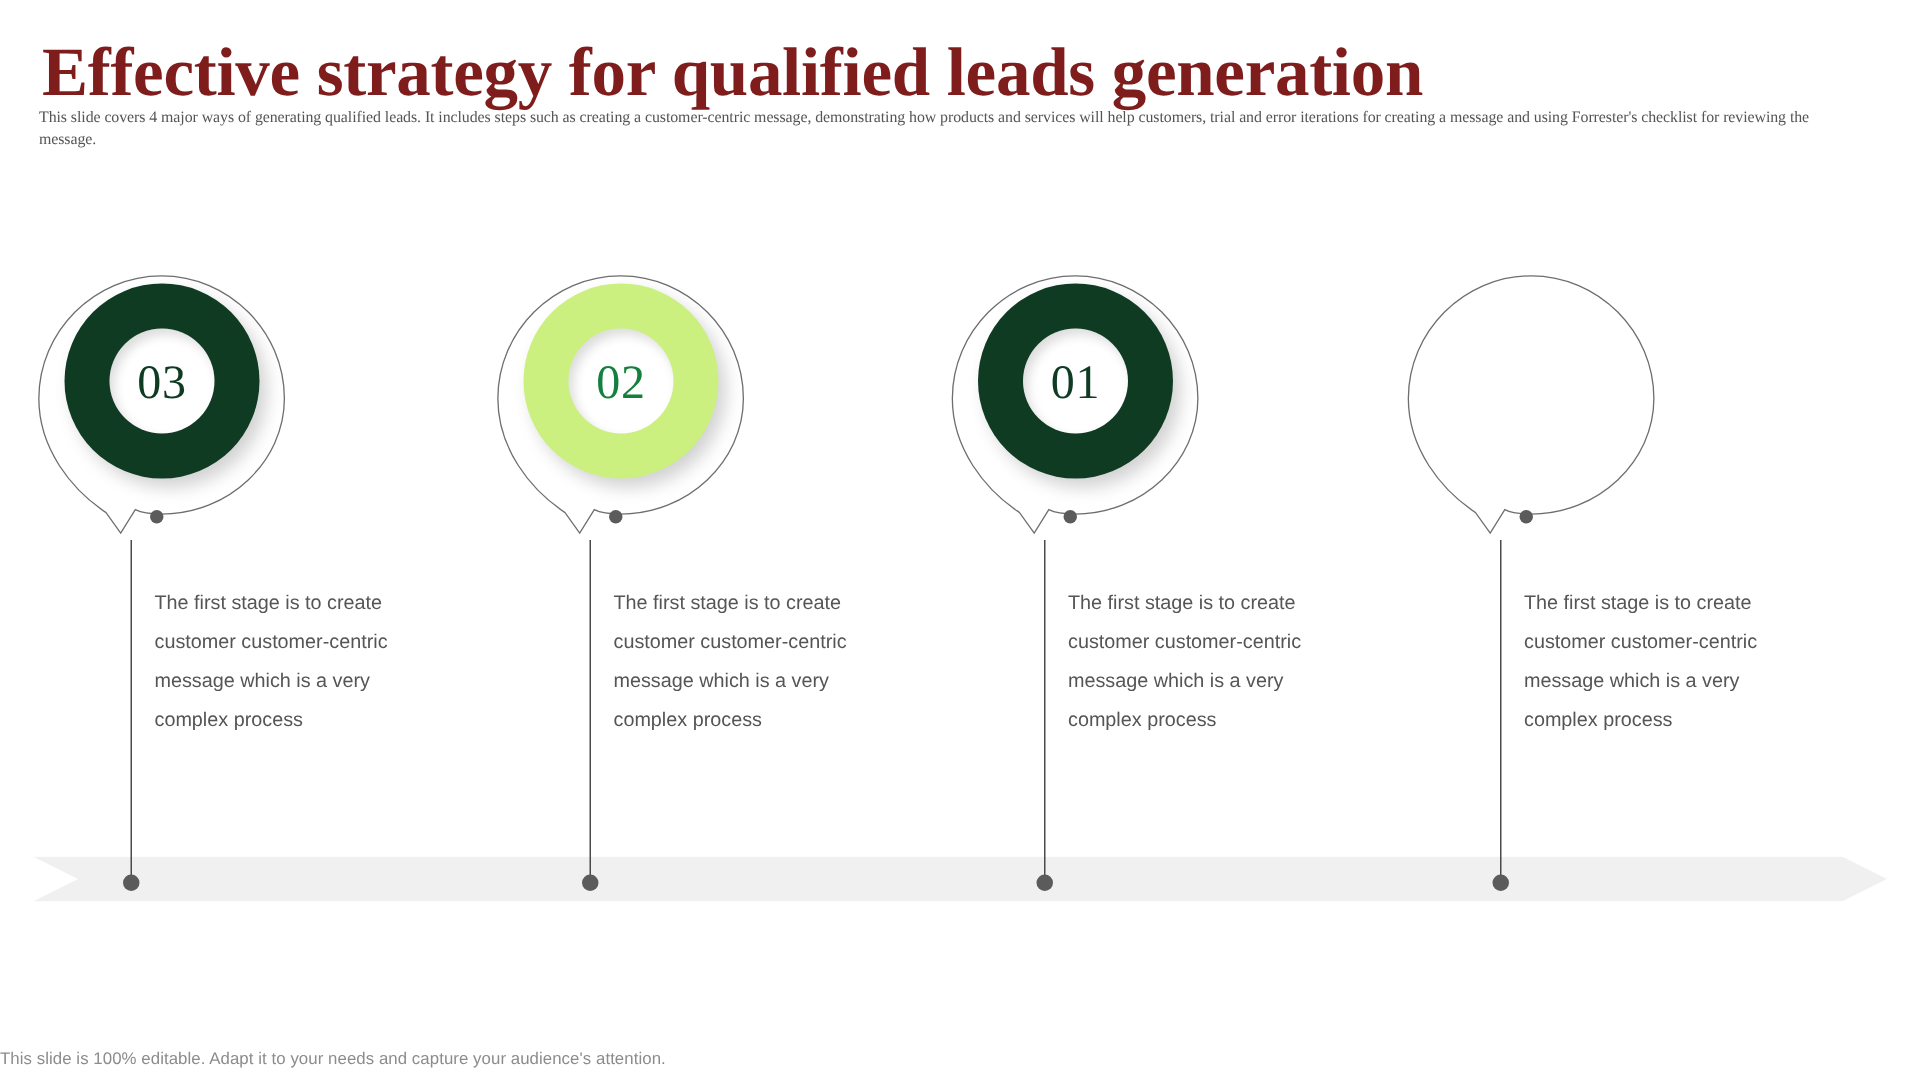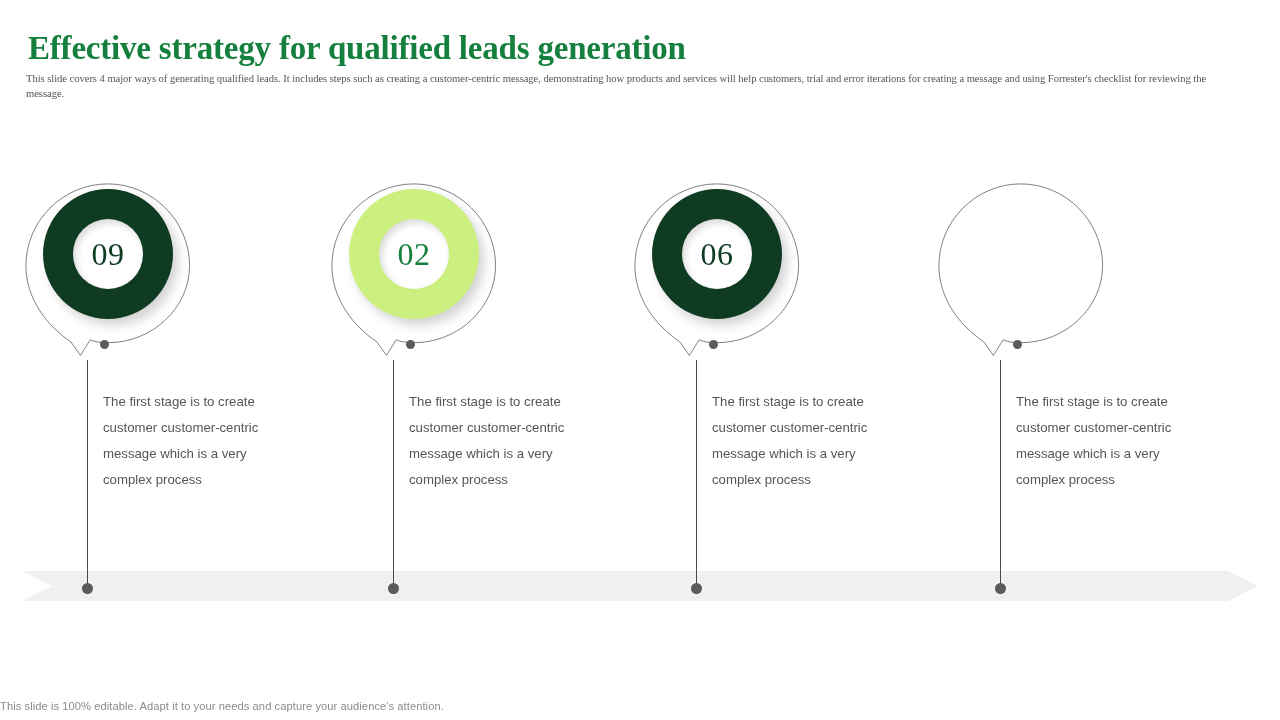--- a/index.html
+++ b/index.html
@@ -21,23 +21,23 @@
     position: absolute;
     left: 0;
     top: 0;
     width: 1280px;
   }
   #page-title {
     position: absolute;
     left: 28px;
     top: 27px;
     font-family: "Liberation Serif", "DejaVu Serif", serif;
-    font-size: 33px;
+    font-size: 46px;
     font-weight: 700;
-    color: #15803d;
+    color: #7f1d1d;
     letter-spacing: -0.2px;
     white-space: nowrap;
     line-height: 42px;
   }
   #page-subtitle {
     position: absolute;
     left: 26px;
     top: 72px;
     width: 1196px;
     font-family: Liberation Serif, serif;
@@ -171,21 +171,21 @@
 
 <div id="banner"></div>
 
 <div id="steps-container">
     <div class="step" style="left: -42px;">
       <svg class="pin-outline" viewBox="0 0 180 195" width="180" height="195" style="left: 50px;">
         <path d="M 100 4 C 54 4 16 42 16 88 C 16 122 38 150 62 166 L 72 180 L 82 164 C 86 166 92 167 100 167 C 146 167 184 131 184 88 C 184 42 146 4 100 4 Z" fill="none" stroke="#6E6E6E" stroke-width="0.9"></path>
       </svg>
       <div class="ring" style="left: 85px; background: rgb(14, 59, 34);">
         <div class="ring-inner">
-          <span class="ring-number" style="color: rgb(14, 59, 34);">09</span>
+          <span class="ring-number" style="color: rgb(14, 59, 34);">03</span>
         </div>
       </div>
       <div class="pin-dot" style="left: 142px; top: 340px;"></div>
       <div class="connector" style="left: 129px; top: 360px; height: 229px;"></div>
       <div class="banner-dot" style="left: 124px; top: 583px;"></div>
       <div class="step-desc" style="left: 145px;">The first stage is to create customer customer-centric message which is a very complex process</div>
     </div>
     <div class="step" style="left: 264px;">
       <svg class="pin-outline" viewBox="0 0 180 195" width="180" height="195" style="left: 50px;">
         <path d="M 100 4 C 54 4 16 42 16 88 C 16 122 38 150 62 166 L 72 180 L 82 164 C 86 166 92 167 100 167 C 146 167 184 131 184 88 C 184 42 146 4 100 4 Z" fill="none" stroke="#6E6E6E" stroke-width="0.9"></path>
@@ -199,21 +199,21 @@
       <div class="connector" style="left: 129px; top: 360px; height: 229px;"></div>
       <div class="banner-dot" style="left: 124px; top: 583px;"></div>
       <div class="step-desc" style="left: 145px;">The first stage is to create customer customer-centric message which is a very complex process</div>
     </div>
     <div class="step" style="left: 567px;">
       <svg class="pin-outline" viewBox="0 0 180 195" width="180" height="195" style="left: 50px;">
         <path d="M 100 4 C 54 4 16 42 16 88 C 16 122 38 150 62 166 L 72 180 L 82 164 C 86 166 92 167 100 167 C 146 167 184 131 184 88 C 184 42 146 4 100 4 Z" fill="none" stroke="#6E6E6E" stroke-width="0.9"></path>
       </svg>
       <div class="ring" style="left: 85px; background: rgb(14, 59, 34);">
         <div class="ring-inner">
-          <span class="ring-number" style="color: rgb(14, 59, 34);">06</span>
+          <span class="ring-number" style="color: rgb(14, 59, 34);">01</span>
         </div>
       </div>
       <div class="pin-dot" style="left: 142px; top: 340px;"></div>
       <div class="connector" style="left: 129px; top: 360px; height: 229px;"></div>
       <div class="banner-dot" style="left: 124px; top: 583px;"></div>
       <div class="step-desc" style="left: 145px;">The first stage is to create customer customer-centric message which is a very complex process</div>
     </div>
     <div class="step" style="left: 871px;">
       <svg class="pin-outline" viewBox="0 0 180 195" width="180" height="195" style="left: 50px;">
         <path d="M 100 4 C 54 4 16 42 16 88 C 16 122 38 150 62 166 L 72 180 L 82 164 C 86 166 92 167 100 167 C 146 167 184 131 184 88 C 184 42 146 4 100 4 Z" fill="none" stroke="#6E6E6E" stroke-width="0.9"></path>

